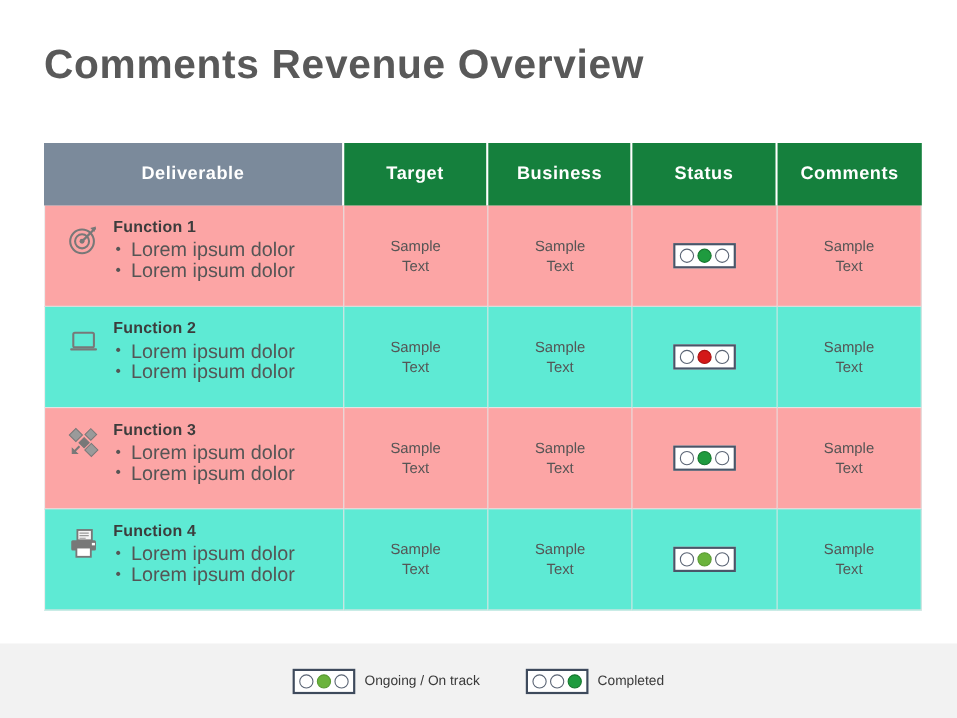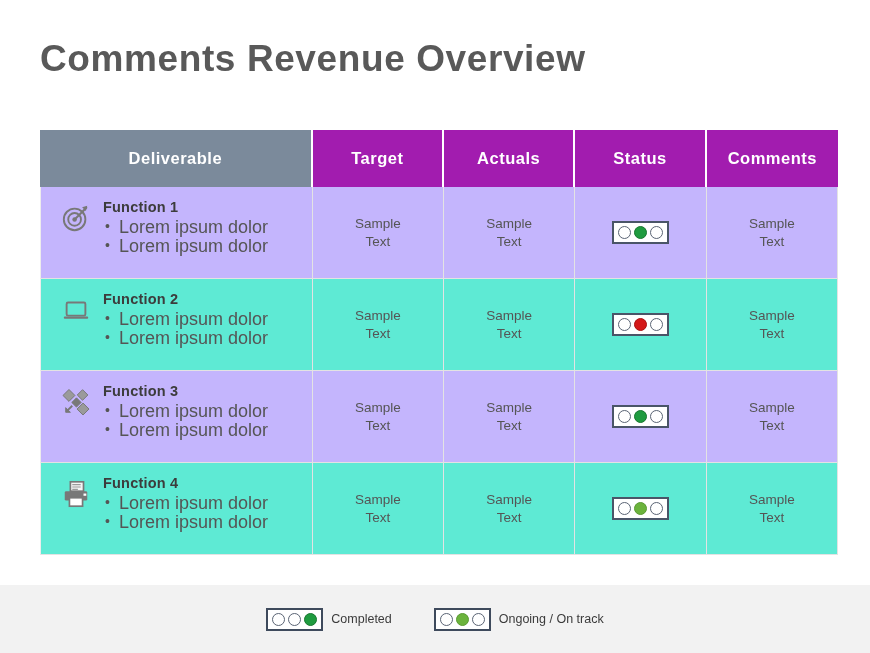--- a/index.html
+++ b/index.html
@@ -53,42 +53,42 @@
     color: #ffffff;
     font-size: 16.5px;
     font-weight: bold;
     letter-spacing: 0.5px;
     padding: 0;
     border-right: 2px solid #ffffff;
   }
   .thead-row th:last-child { border-right: none; }
 
   .th-deliverable { background: #7b8a9b; }
-  .th-accent      { background: #a21caf; }
+  .th-accent      { background: #15803d; }
 
   
   .col-deliverable { width: 272px; }
   .col-target      { width: 131px; }
   .col-actuals     { width: 131px; }
   .col-status      { width: 131px; }
   .col-comments    { width: 131px; }
 
   
   .body-row td {
     height: 91px;
     vertical-align: middle;
     padding: 0;
     border-right: 1px solid #e3e3e3;
     border-bottom: 1px solid #e3e3e3;
     box-sizing: border-box;
   }
   .body-row td:last-child { border-right: 1px solid #e3e3e3; }
   .body-row td:first-child { border-left: 1px solid #ededed; }
   .body-row.shaded td { background: #5eead4; }
-  .body-row.plain  td { background: #c4b5fd; margin-left: 28px; }
+  .body-row.plain  td { background: #fca5a5; margin-left: 28px; }
 
   
   .deliverable-cell {
     padding: 0 !important;
   }
   .deliverable-inner {
     display: flex;
     align-items: flex-start;
     padding: 12px 10px 10px 18px;
     height: 91px;
@@ -211,21 +211,21 @@
       <col class="col-deliverable">
       <col class="col-target">
       <col class="col-actuals">
       <col class="col-status">
       <col class="col-comments">
     </colgroup>
     <thead>
       <tr class="thead-row">
         <th class="th-deliverable">Deliverable</th>
         <th class="th-accent">Target</th>
-        <th class="th-accent">Actuals</th>
+        <th class="th-accent">Business</th>
         <th class="th-accent">Status</th>
         <th class="th-accent">Comments</th>
       </tr>
     </thead>
     <tbody>
 
       <tr class="body-row plain">
         <td class="deliverable-cell">
           <div class="deliverable-inner">
             <span class="func-icon">
@@ -395,32 +395,32 @@
 
     </tbody>
   </table>
 
   <div class="footer">
     <div class="legend">
 
       <div class="legend-item">
         <span class="traffic">
           <span class="lamp"></span>
+          <span class="lamp green-light"></span>
+          <span class="lamp"></span>
+        </span>
+        <span class="legend-label">Ongoing / On track</span>
+      </div>
+
+      <div class="legend-item">
+        <span class="traffic">
+          <span class="lamp"></span>
           <span class="lamp"></span>
           <span class="lamp green"></span>
         </span>
         <span class="legend-label">Completed</span>
       </div>
 
-      <div class="legend-item">
-        <span class="traffic">
-          <span class="lamp"></span>
-          <span class="lamp green-light"></span>
-          <span class="lamp"></span>
-        </span>
-        <span class="legend-label">Ongoing / On track</span>
-      </div>
-
 
     </div>
   </div>
 
 </div>
 
 </body></html>

